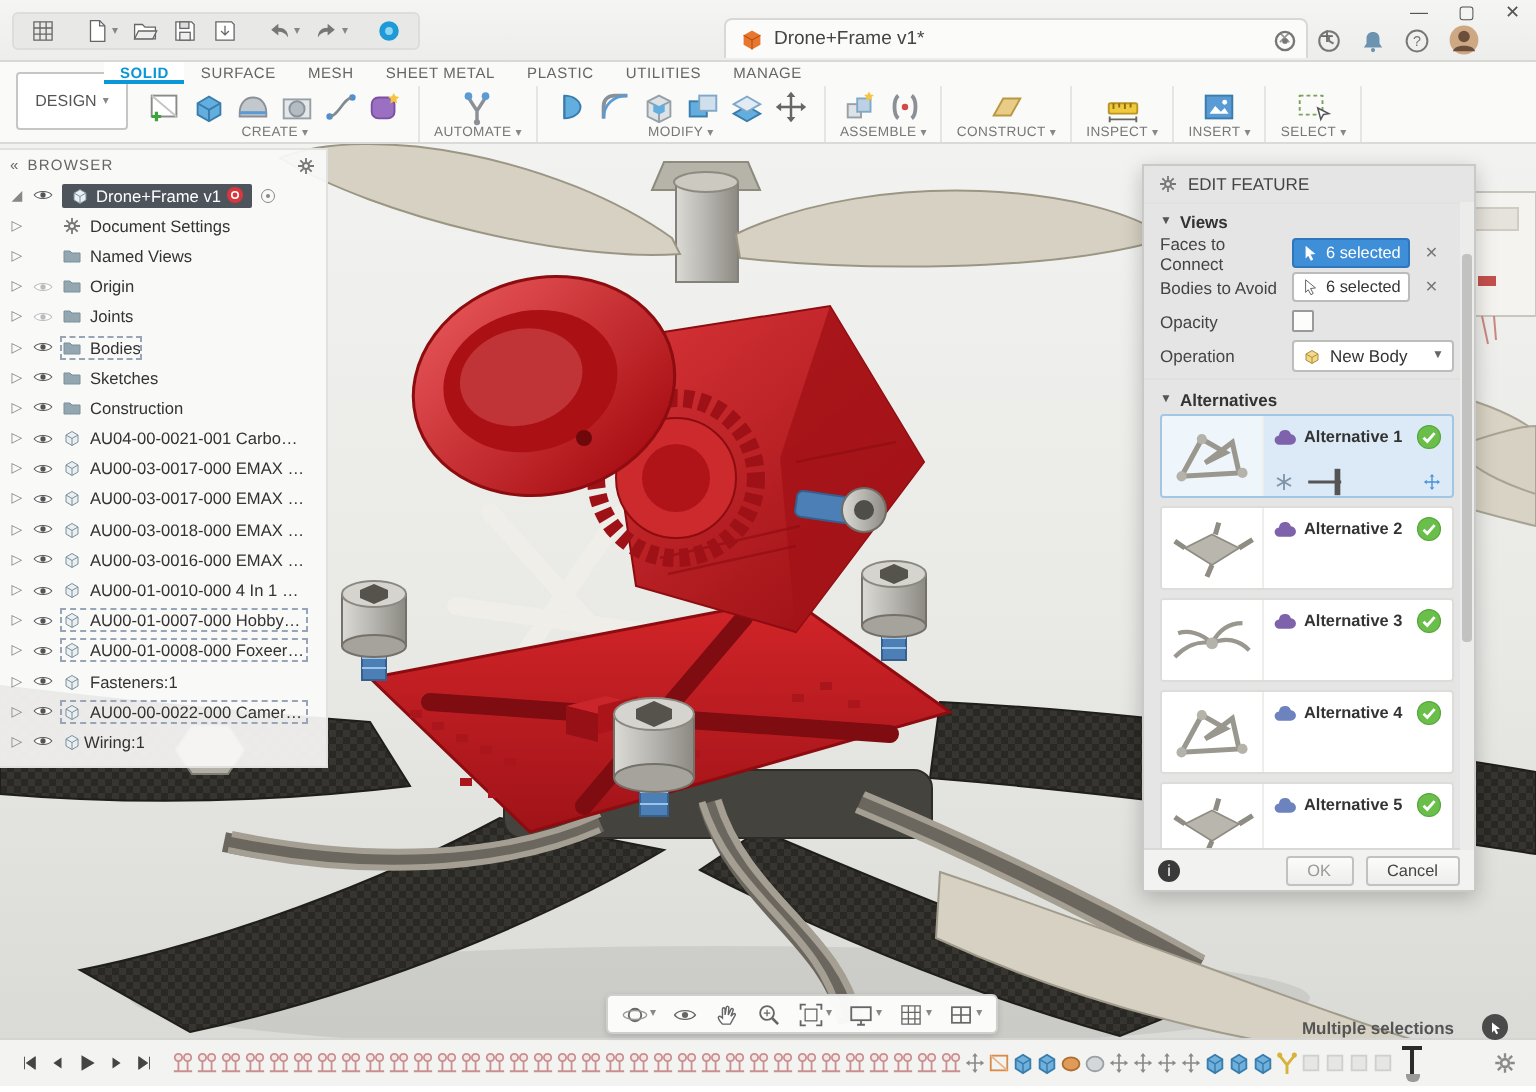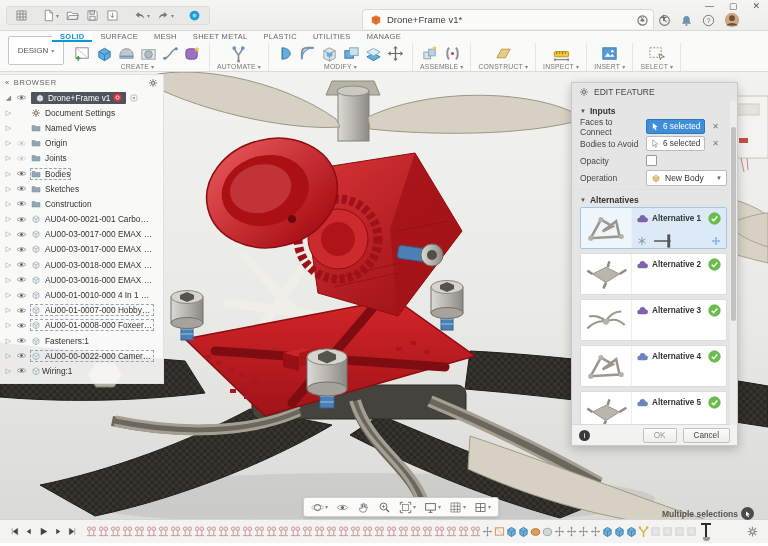--- a/index.html
+++ b/index.html
@@ -89,21 +89,21 @@
   .info-i{width:11px;height:11px;border-radius:50%;background:#3a3a3a;color:#fff;font-size:8px;
           display:flex;align-items:center;justify-content:center;}
   .spacer{flex:1;}
   .btn{height:13px;padding:0 10px;border:1px solid #c2c2c0;background:linear-gradient(#fcfcfb,#ededeb);
        border-radius:2px;font-size:8.2px;display:flex;align-items:center;}
   .btn.ok{color:#999;}
   .btn.cancel{color:#444;}
   .ep-scroll{position:absolute;right:0;top:18px;bottom:20px;width:7px;background:#ececea;}
   .ep-thumb{position:absolute;right:1px;top:8%;width:5px;height:60%;background:#c2c2c0;border-radius:2px;}
   
-  #multisel{position:absolute;right:14px;top:507px;display:flex;align-items:center;gap:3px;
+  #multisel{position:absolute;right:14px;top:507px;display:flex;align-items:center;gap:14px;
             font-size:8.5px;font-weight:bold;color:#555;z-index:31;}
   .ms-icon{width:13px;height:13px;border-radius:50%;background:#4a4a4a;display:flex;
            align-items:center;justify-content:center;}
   #navbar{position:absolute;left:303px;top:497px;height:18px;background:rgba(252,252,251,.97);
           border:1px solid #cfcfcd;border-radius:3px;display:flex;align-items:center;
           padding:0 7px;gap:8px;box-shadow:0 1px 3px rgba(0,0,0,.15);z-index:25;}
   .nv{display:flex;align-items:center;gap:1px;}
   #timeline{position:absolute;left:0;top:519px;width:768px;height:23px;background:#f3f3f1;
             border-top:1px solid #d4d4d2;display:flex;align-items:center;z-index:24;}
   .tl-controls{display:flex;align-items:center;gap:5px;padding:0 9px 0 10px;}
@@ -905,21 +905,21 @@
         <svg width="10" height="10" viewBox="0 0 20 20">
           <circle cx="10" cy="10" r="3" fill="none" stroke="#777" stroke-width="2"></circle>
           <path d="M10 2v4M10 14v4M2 10h4M14 10h4M4.3 4.3l2.9 2.9M12.8 12.8l2.9 2.9M15.7 4.3l-2.9 2.9M7.2 12.8l-2.9 2.9" stroke="#777" stroke-width="1.8"></path>
         </svg>
       </span>
     <span>EDIT FEATURE</span>
   </div>
   <div class="ep-body">
     <div class="sec-head">
       <span class="tri-d">▼</span>
-      <span>Inputs</span>
+      <span>Views</span>
     </div>
     <div class="inp-row">
       <span class="flab">Faces to Connect</span>
       <span class="chip blue">
         <span id="cur-w">
             <svg width="9" height="9" viewBox="0 0 20 20">
               <path d="M4 2l11 9-5.5.7 3 5.5-2.6 1.4-3-5.6L4 16z" fill="#fff"></path>
             </svg>
           </span>
         <span>6 selected</span>

